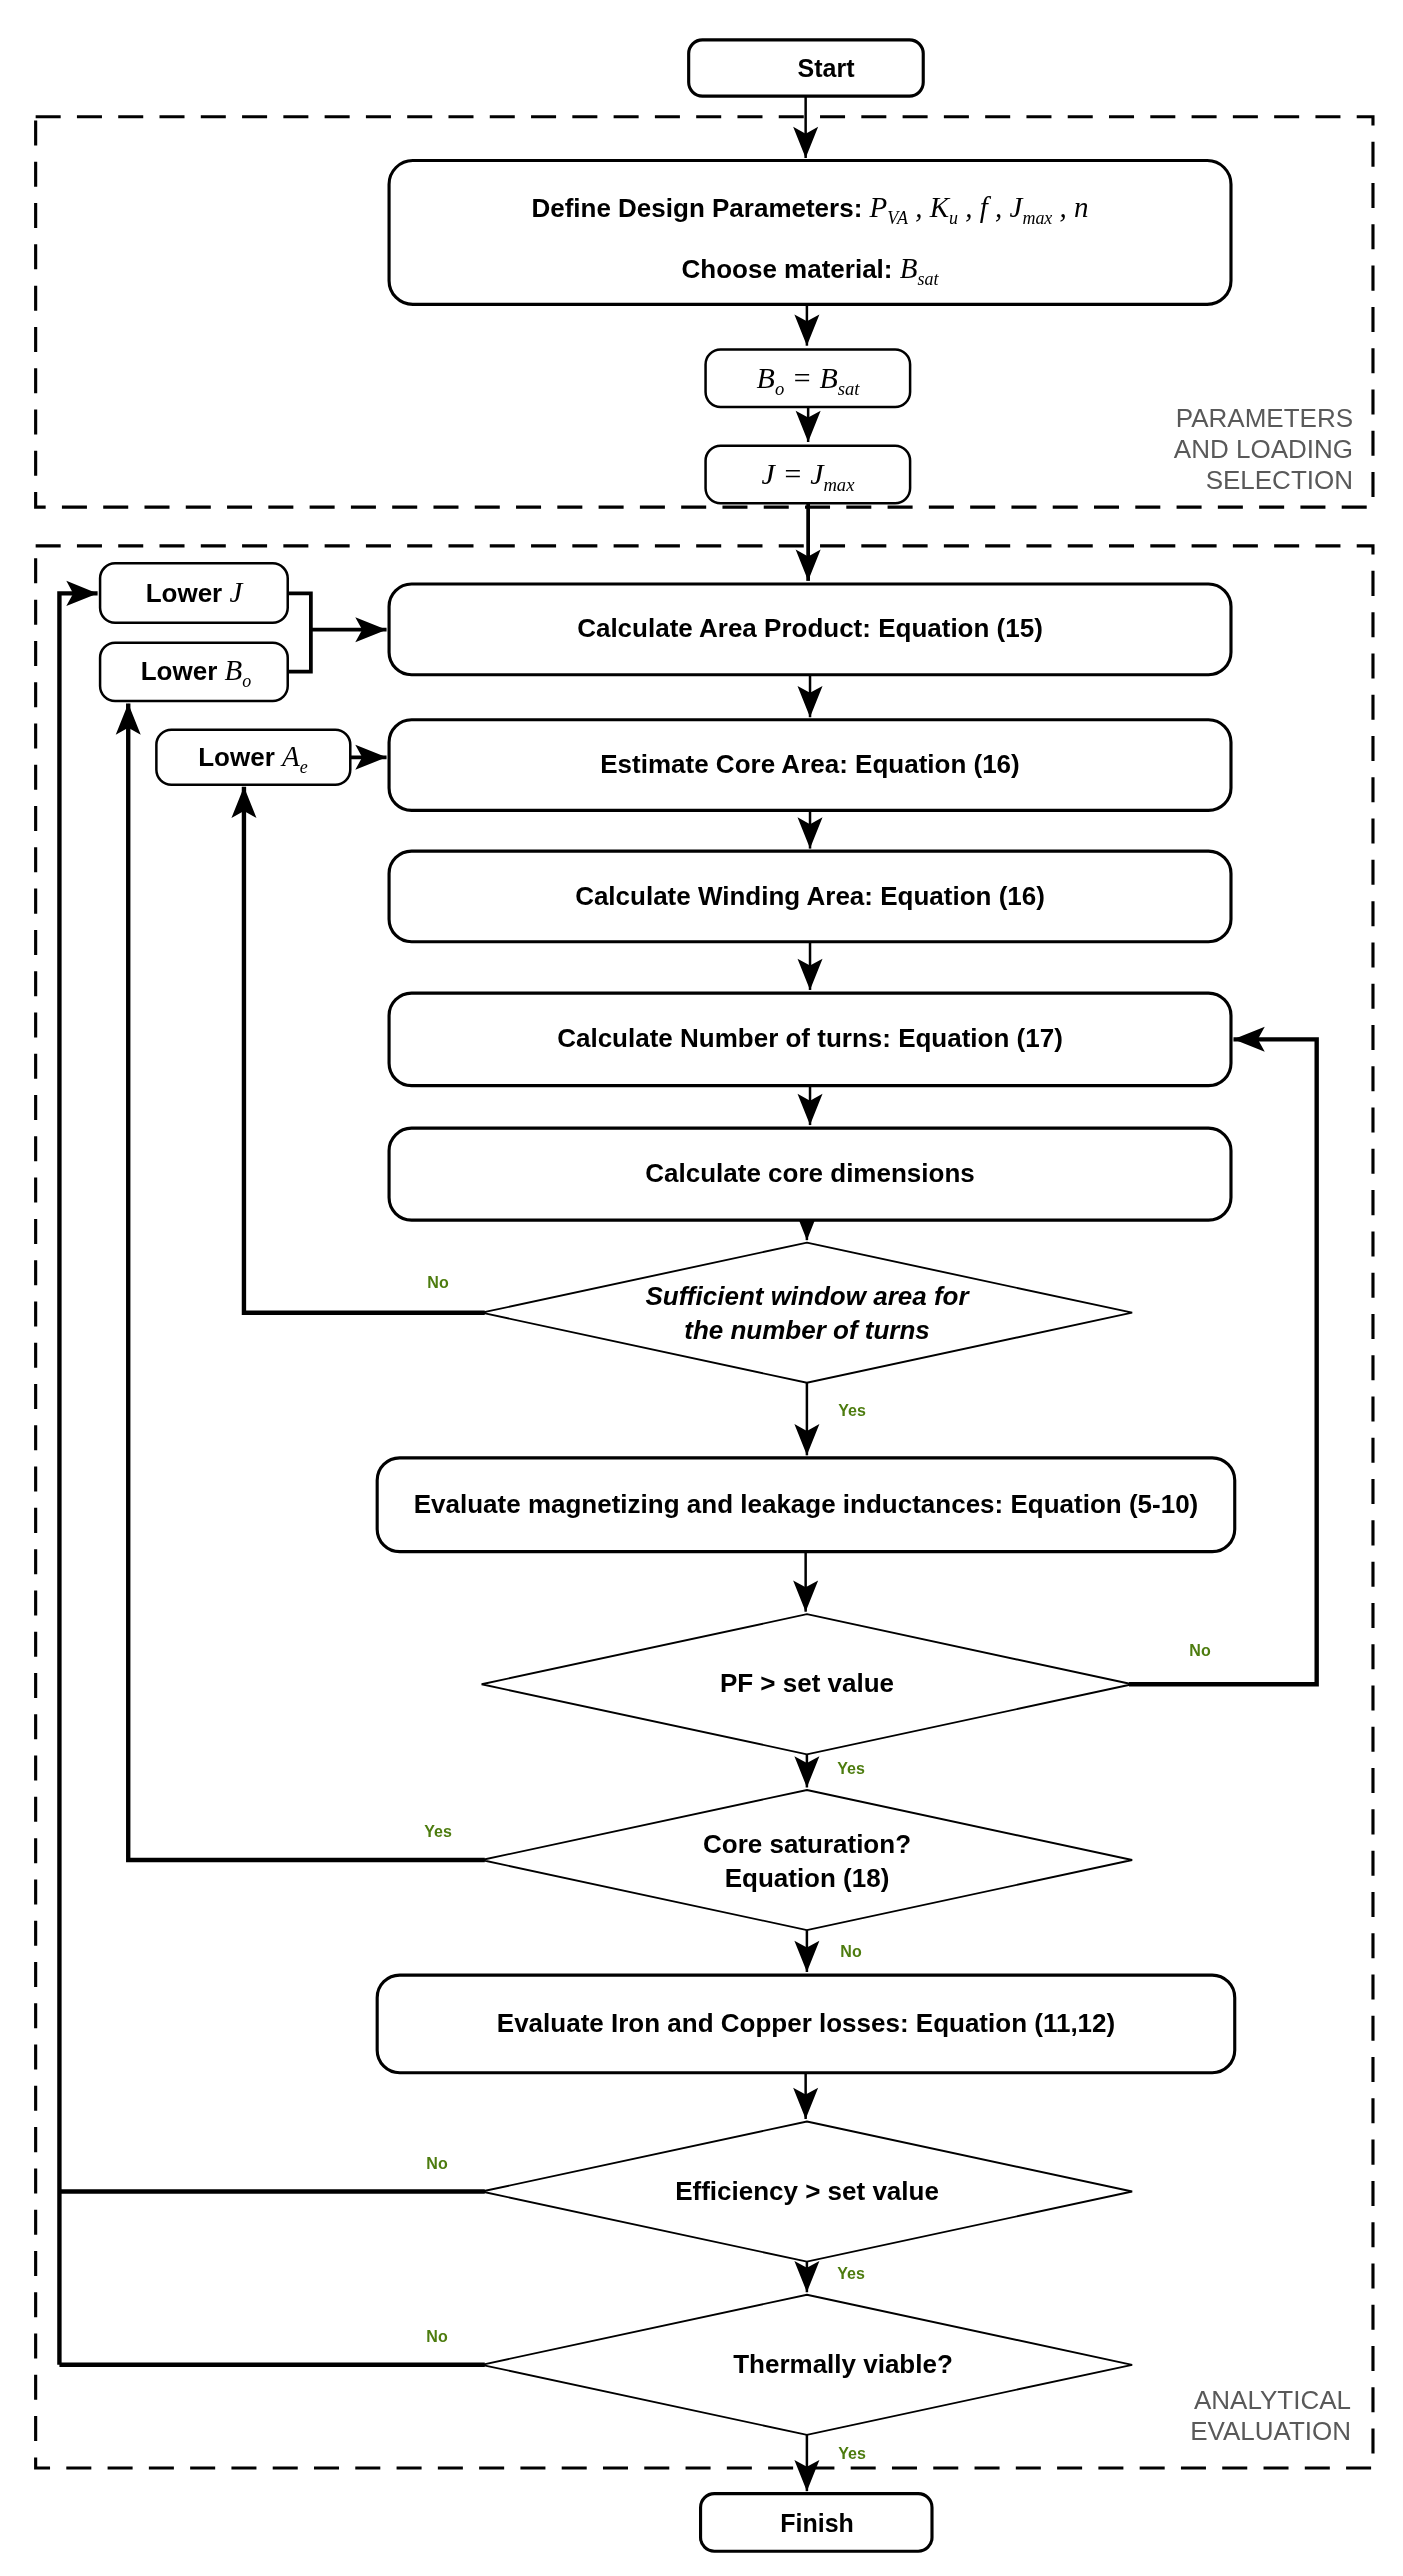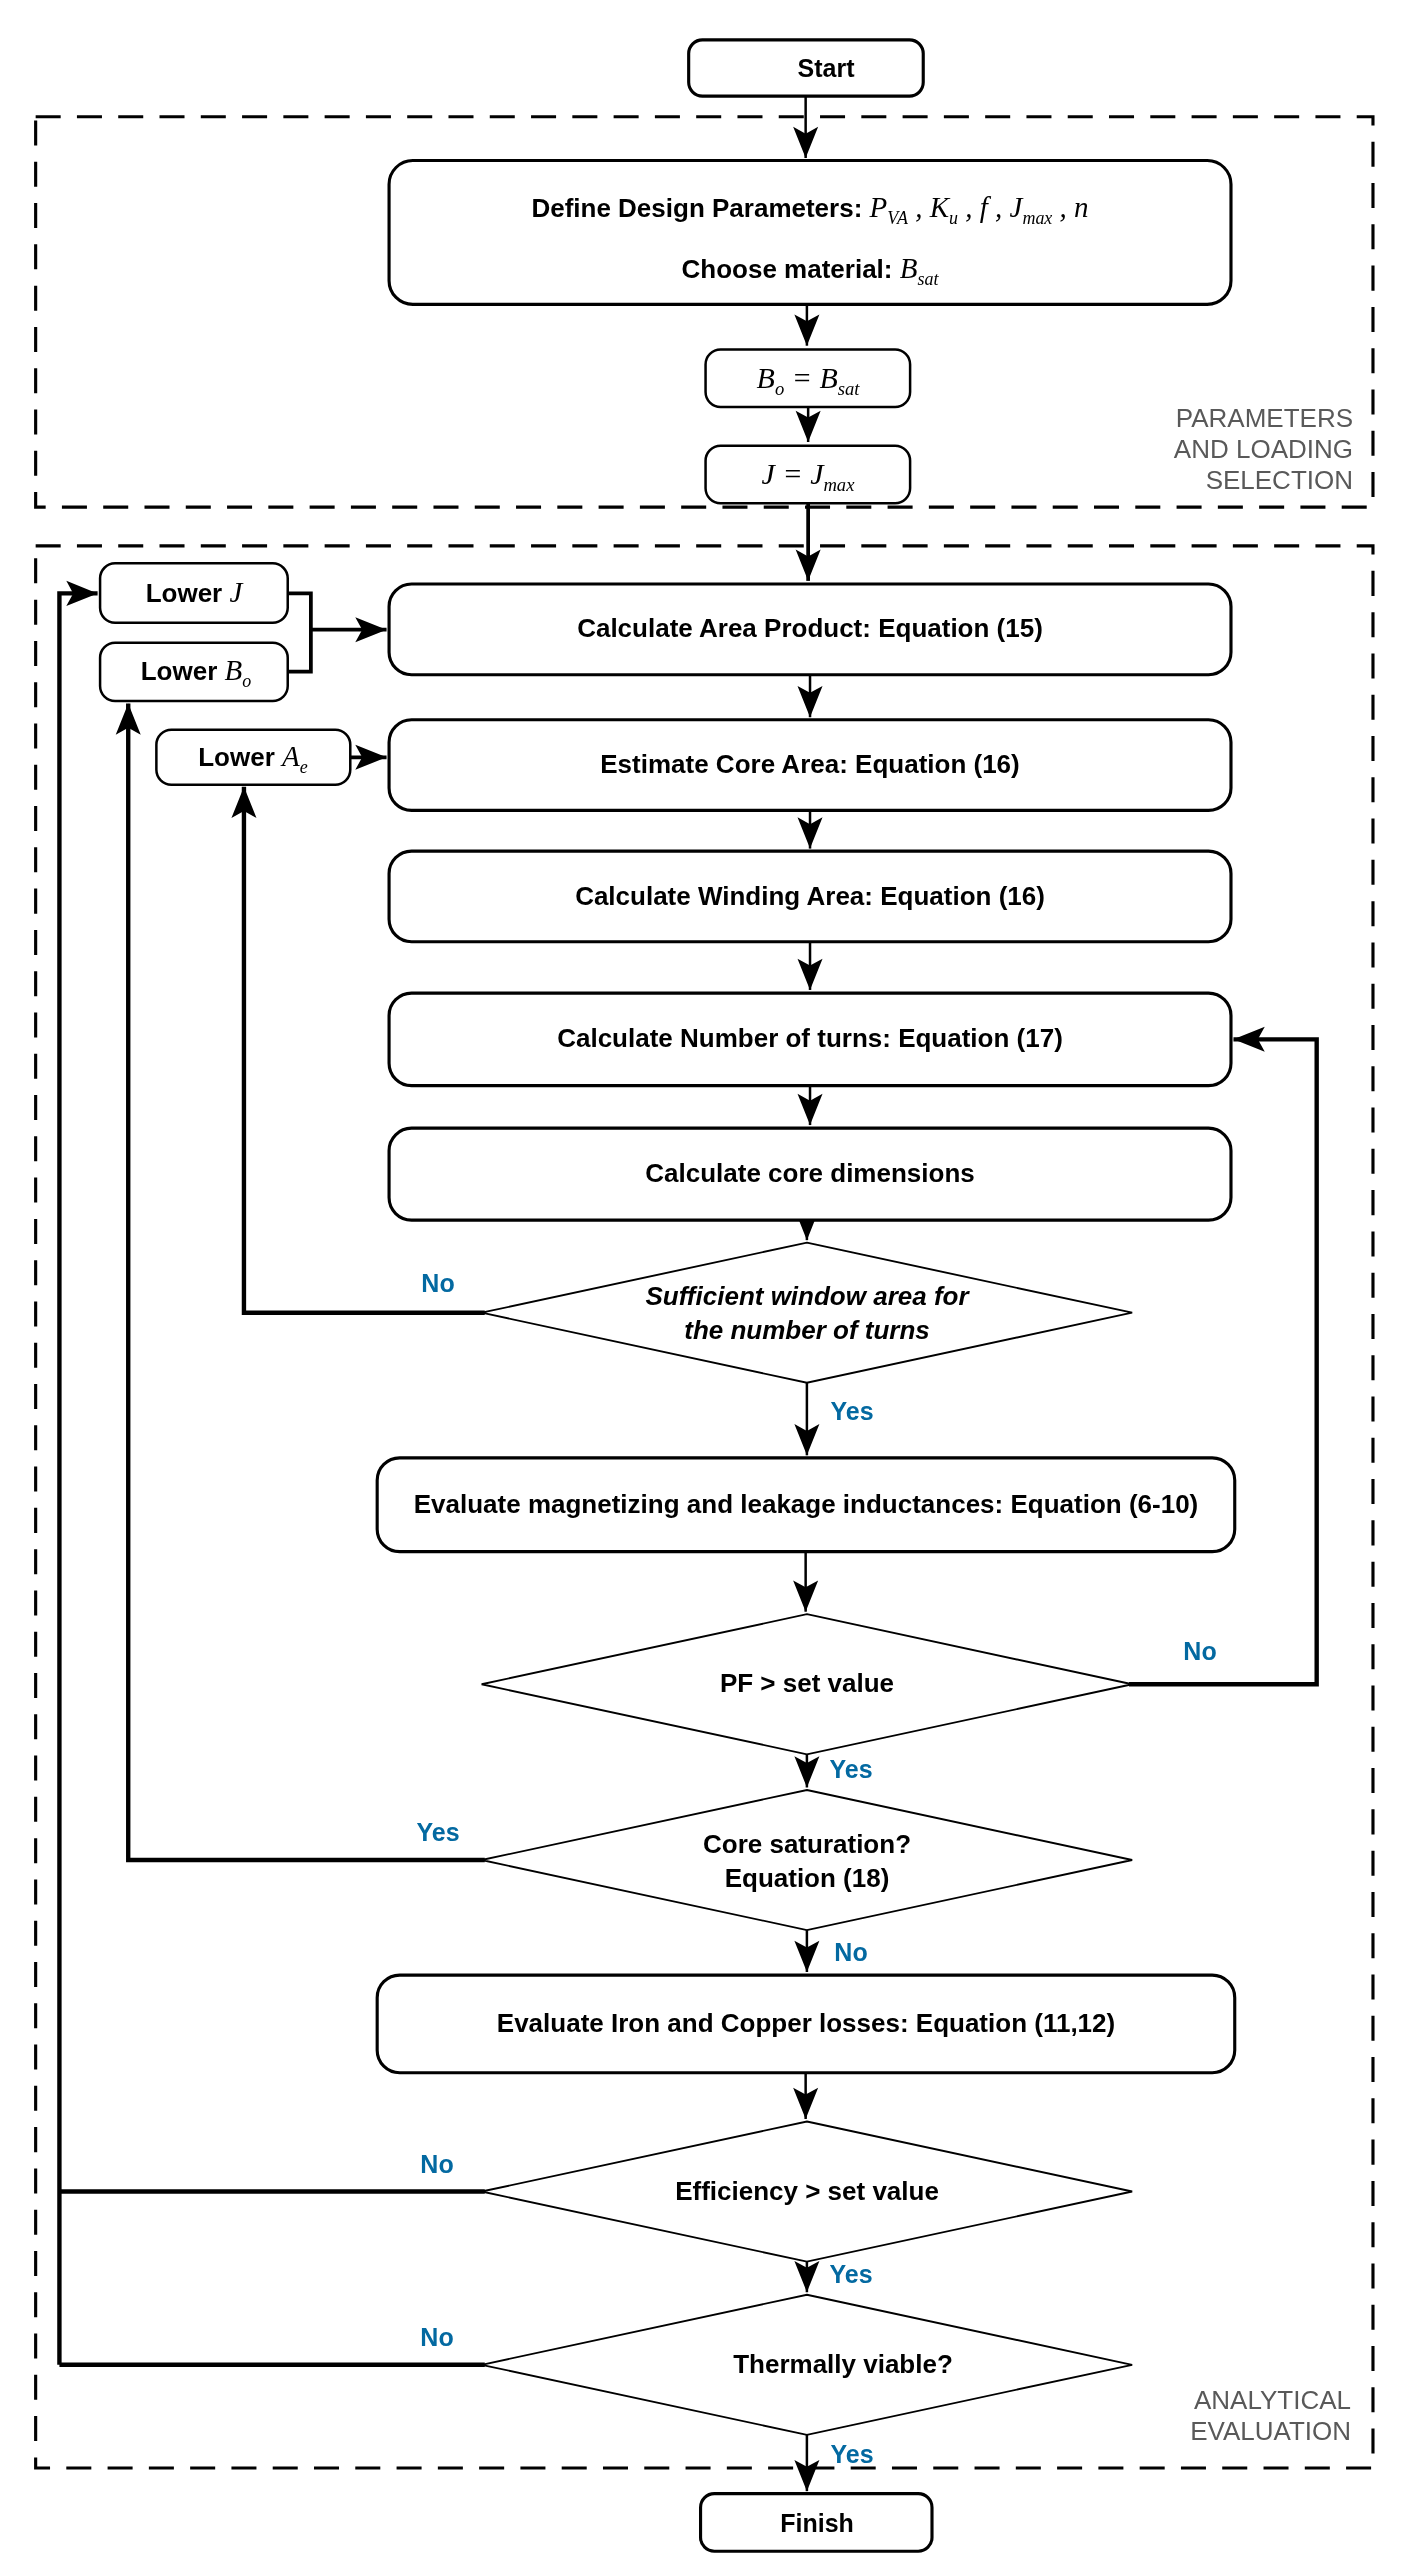--- a/index.html
+++ b/index.html
@@ -28,22 +28,22 @@
     font-style: italic;
     font-weight: normal;
     font-size: 30px;
   }
   .math sub { font-size: 0.62em; line-height: 0; }
   .mixed .math { font-size: 29px; margin-top: 31px; }
   .edge-label {
     position: absolute;
     transform: translate(-50%, -50%);
     font-weight: bold;
-    font-size: 25px;
-    color: #0369a1;
+    font-size: 16px;
+    color: #4d7c0f;
     white-space: nowrap;
   }
   .sec {
     position: absolute;
     text-align: right;
     font-size: 26px;
     font-weight: normal;
     color: #595959;
     line-height: 30px;
     white-space: nowrap;
@@ -157,21 +157,21 @@
   <div class="lbl" style="left:810px; top:765px;">Estimate Core Area: Equation (16)</div>
   <div class="lbl" style="left:810px; top:897px;">Calculate Winding Area: Equation (16)</div>
   <div class="lbl" style="left:810px; top:1039px;">Calculate Number of turns: Equation (17)</div>
   <div class="lbl" style="left:810px; top:1174px;">Calculate core dimensions</div>
 
   <div class="lbl twoline" style="left:807px; top:1313px;font-style:italic;">
     <div>Sufficient window area for</div>
     <div>the number of turns</div>
   </div>
 
-  <div class="lbl" style="left:806px; top:1505px;">Evaluate magnetizing and leakage inductances: Equation (6-10)</div>
+  <div class="lbl" style="left:806px; top:1505px;">Evaluate magnetizing and leakage inductances: Equation (5-10)</div>
 
   <div class="lbl" style="left:807px; top:1684px;">PF &gt; set value</div>
 
   <div class="lbl twoline" style="left:807px; top:1861px;">
     <div>Core saturation?</div>
     <div>Equation (18)</div>
   </div>
 
   <div class="lbl" style="left:806px; top:2024px;">Evaluate Iron and Copper losses: Equation (11,12)</div>
   <div class="lbl" style="left:807px; top:2192px;">Efficiency &gt; set value</div>

